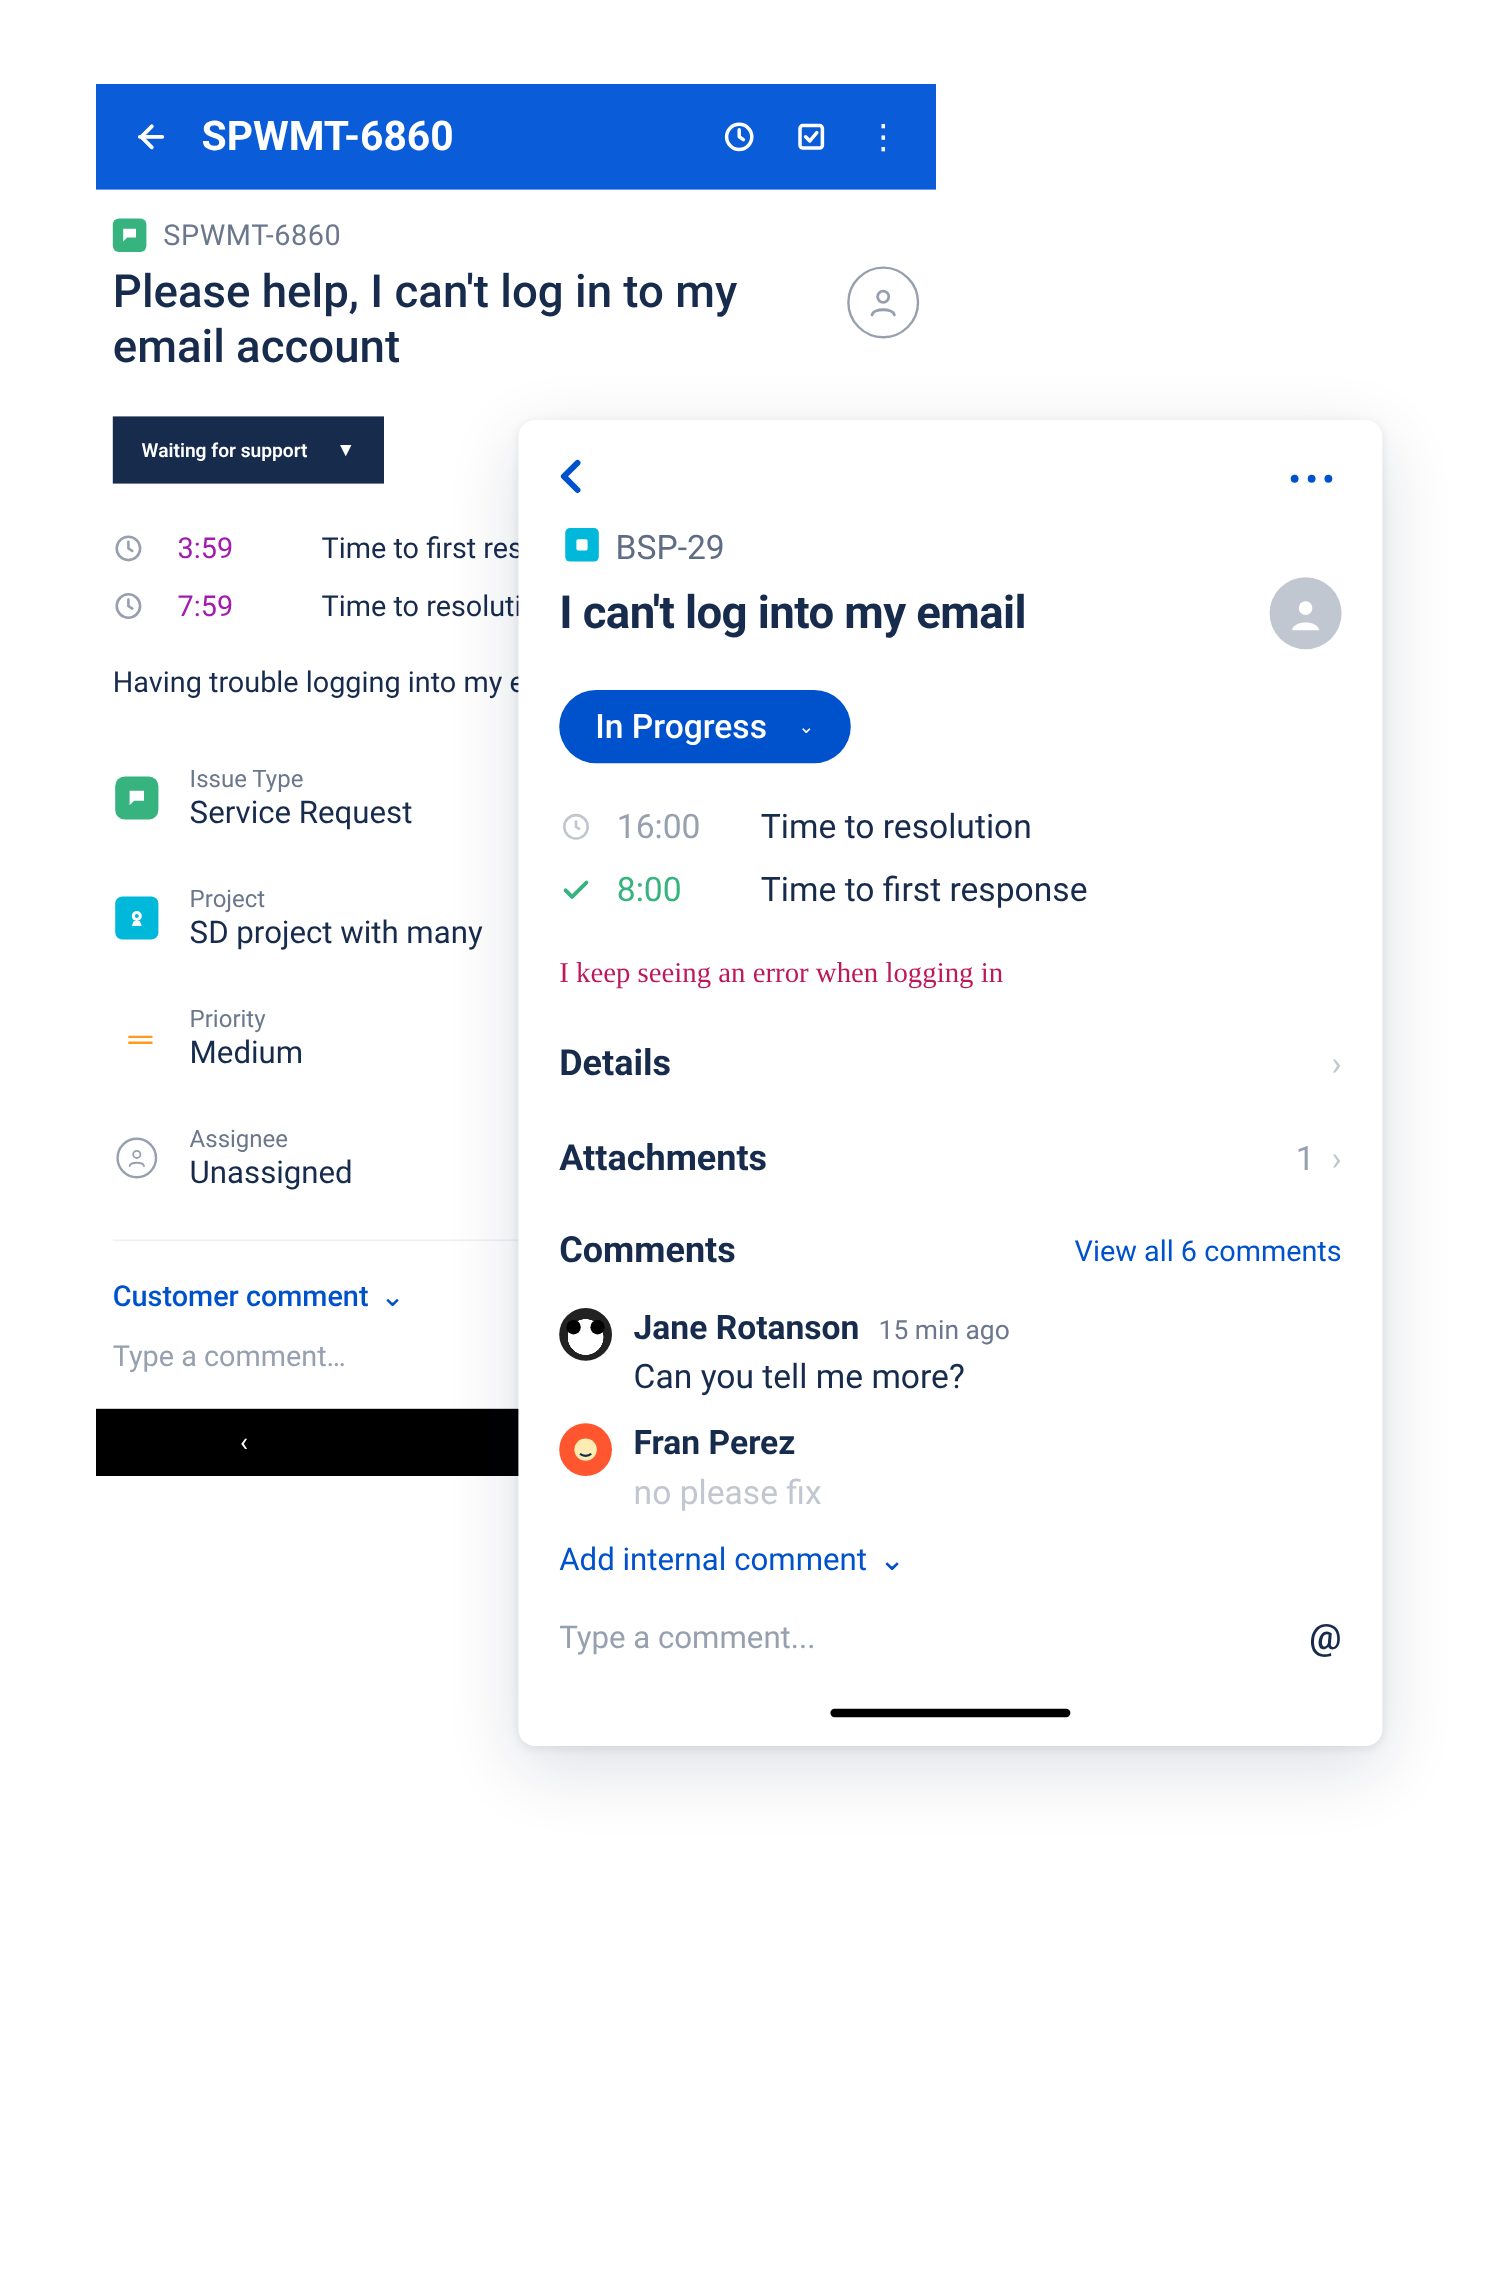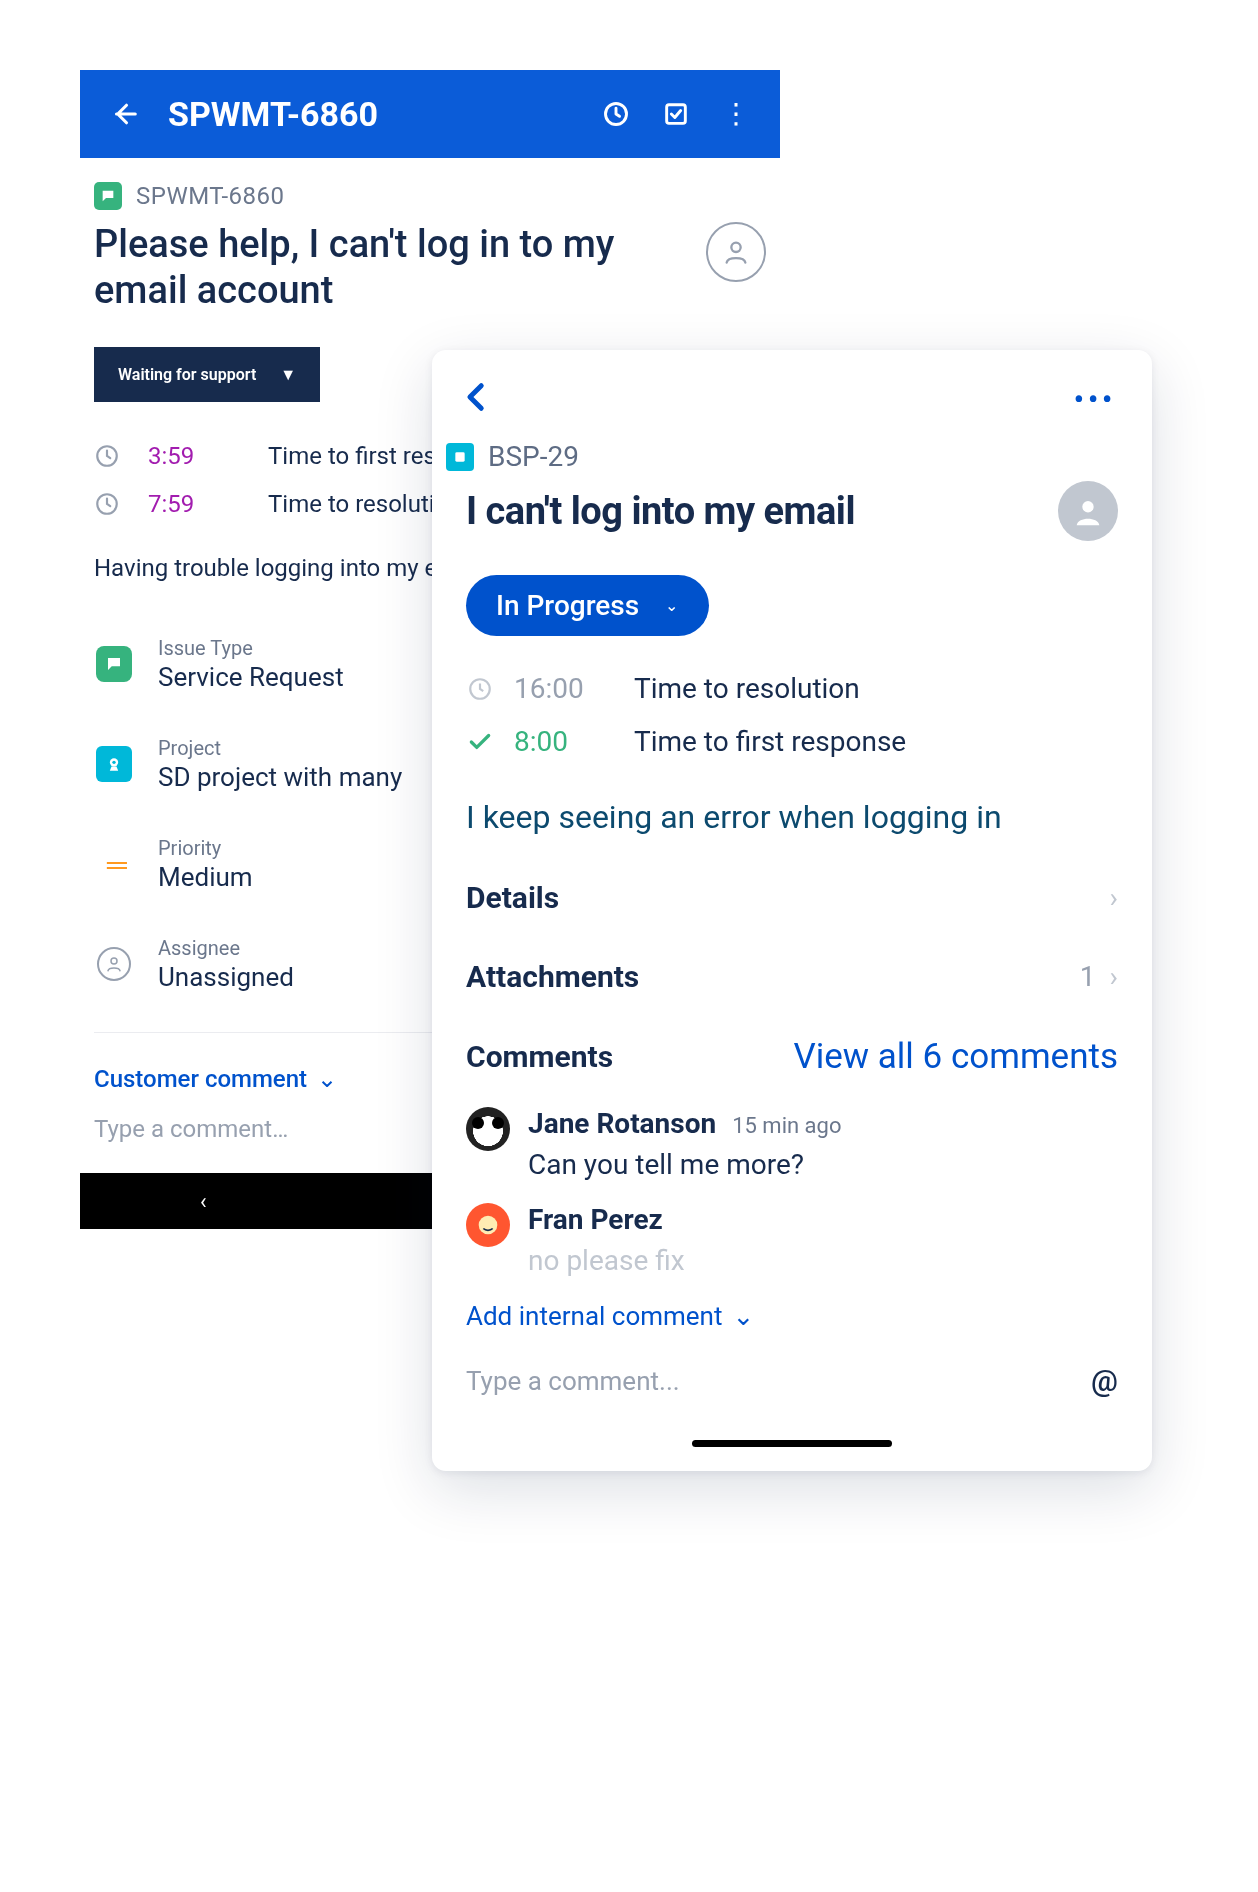--- a/index.html
+++ b/index.html
@@ -86,21 +86,21 @@
     width: 720px;
     background:#fff;
     border-radius: 14px;
     box-shadow: 0 18px 60px rgba(9,30,66,0.14), 0 2px 8px rgba(9,30,66,0.08);
     padding-bottom: 24px;
   }
   .b-top { display:flex; align-items:center; justify-content:space-between; padding: 30px 36px 10px 28px; }
   .b-back { color:#0052cc; }
   .b-more { color:#0052cc; font-size:28px; letter-spacing:4px; font-weight:700; }
 
-  .b-key-row { display:flex; align-items:center; gap:14px; padding: 12px 34px 0 14px; }
+  .b-key-row { display:flex; gap:14px; padding: 12px 34px 0 39px; }
   .b-key-icon { width:28px; height:28px; border-radius:4px; background:#00b8d9; display:flex; align-items:center; justify-content:center; }
   .b-key { color:#5e6c84; font-size:28px; }
 
   .b-title-row { display:flex; align-items:center; padding: 8px 34px 20px 34px; gap:18px; }
   .b-title { font-size:38px; font-weight:700; color:#172b4d; flex:1; letter-spacing:-.5px; }
   .b-avatar { width:60px; height:60px; background:#c1c7d0; border-radius:50%; display:flex; align-items:center; justify-content:center; }
 
   .b-status-btn {
     margin: 14px 34px 26px 34px;
     background:#0052cc;
@@ -116,30 +116,30 @@
 
   .b-sla { display:flex; align-items:center; gap:20px; padding:10px 34px; font-size:28px; }
   .b-sla .ic { width:28px; display:flex; justify-content:center; }
   .b-sla .time { width:100px; }
   .b-sla.pending .time { color:#97a0af; }
   .b-sla.pending .ic { color:#c1c7d0; }
   .b-sla.done .time { color:#36b37e; }
   .b-sla.done .ic { color:#36b37e; }
   .b-sla .lbl { color:#172b4d; }
 
-  .b-desc { padding: 30px 34px 22px 34px; font-size:32px; color:#0c4a6e; }
+  .b-desc { padding: 30px 34px 22px 34px; font-size:24px; color:#be185d;font-family:Liberation Serif, serif; }
 
   .b-row { display:flex; align-items:center; justify-content:space-between; padding:22px 34px; font-size:30px; color:#172b4d; }
   .b-row .right { display:flex; align-items:center; gap:14px; color:#97a0af; font-size:28px; }
   .b-row .chev { color:#c1c7d0; }
   .b-row .label { font-weight:700; }
 
   .b-comments-hdr { display:flex; align-items:center; justify-content:space-between; padding:20px 34px 14px 34px; }
   .b-comments-hdr .lbl { font-size:30px; font-weight:700; color:#172b4d; }
-  .b-comments-hdr .link { color:#0052cc; font-size:35px; }
+  .b-comments-hdr .link { color:#0052cc; font-size:24px; }
 
   .b-comment { display:flex; gap:18px; padding:16px 34px 6px 34px; }
   .b-comment .av { width:44px; height:44px; border-radius:50%; flex-shrink:0; }
   .b-comment .name { font-size:28px; font-weight:700; color:#172b4d; }
   .b-comment .ago { font-size:22px; color:#6b778c; margin-left:12px; font-weight:400; }
   .b-comment .body { font-size:28px; color:#172b4d; margin-top:8px; }
   .b-comment.cut .body { color:#c1c7d0; }
 
   .av-panda { background: radial-gradient(circle at 50% 55%, #fff 0 45%, #222 46% 100%); position:relative; }
   .av-panda::before, .av-panda::after { content:""; position:absolute; width:12px; height:12px; background:#000; border-radius:50%; top:10px; }

